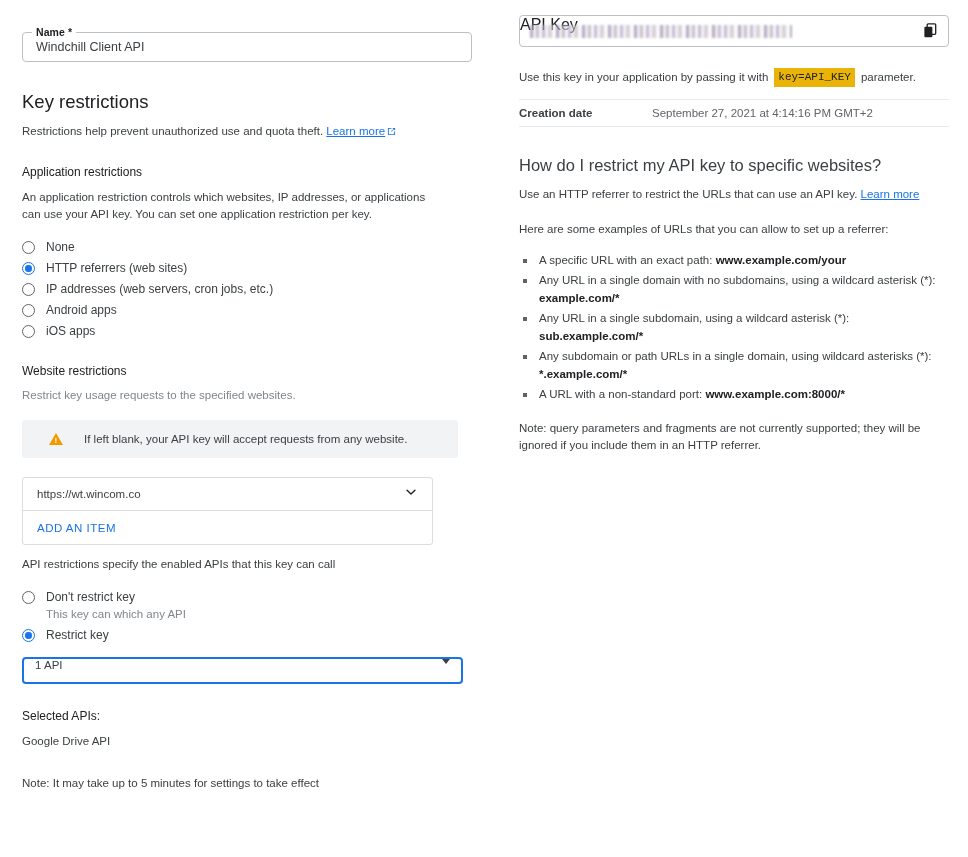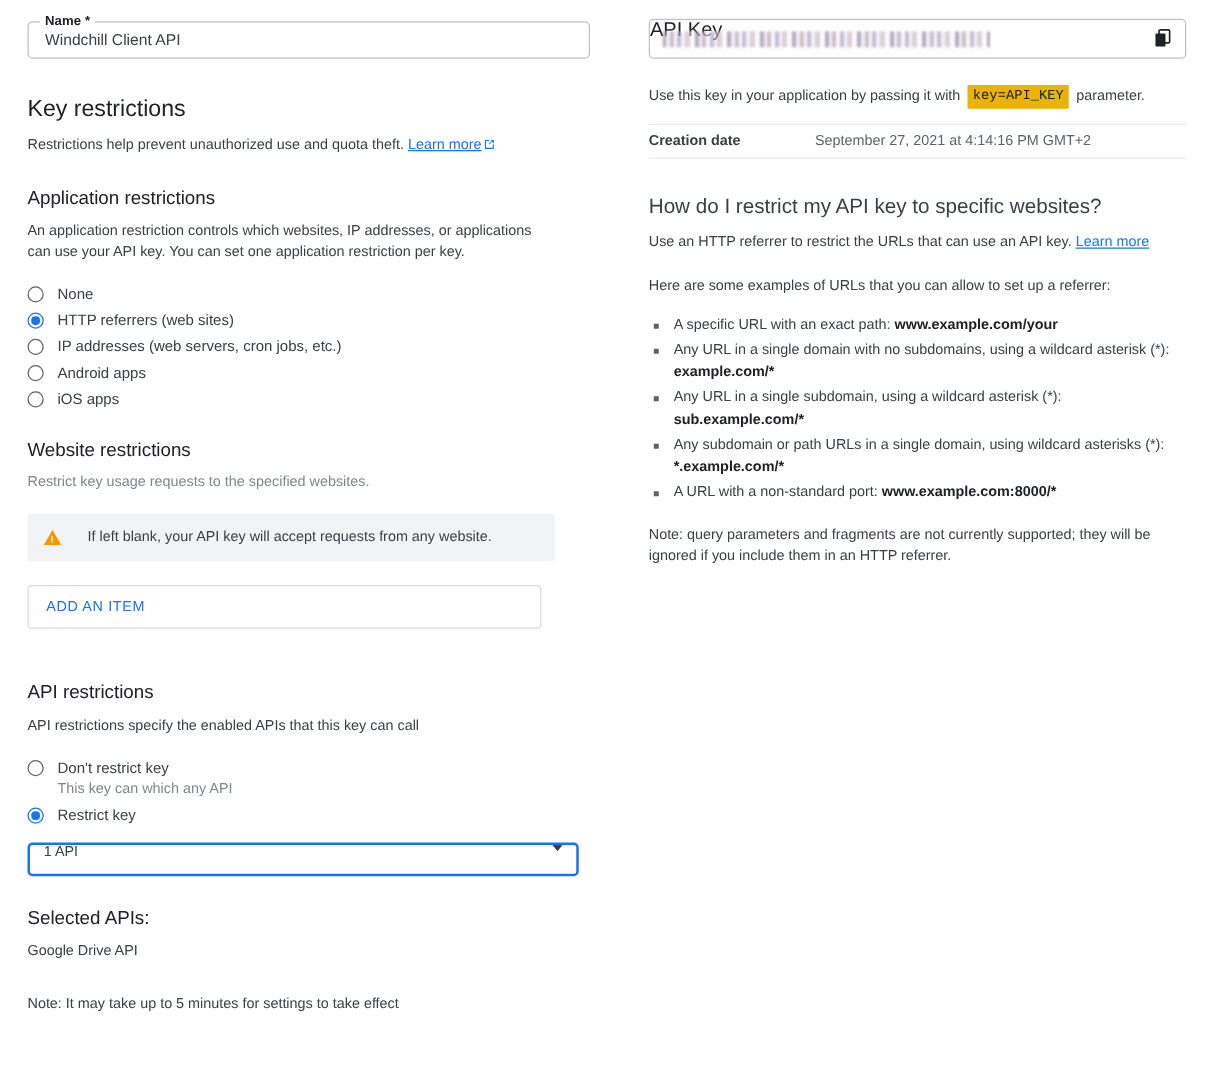--- a/index.html
+++ b/index.html
@@ -16,21 +16,21 @@
     overflow: hidden;
   }
   .page {
     position: relative;
     width: 968px;
     height: 857px;
   }
   .col-left {
     position: absolute;
     left: 22px;
-    top: 0;
+    top: 15px;
     width: 450px;
   }
   .col-right {
     position: absolute;
     left: 519px;
     top: 0;
     width: 430px;
   }
 
   
@@ -67,21 +67,21 @@
 
   
   h2.section-title {
     font-size: 18.5px;
     font-weight: normal;
     color: #202124;
     margin: 0;
     letter-spacing: 0;
   }
   h3.sub-title {
-    font-size: 15px;
+    font-size: 12px;
     font-weight: normal;
     color: #202124;
     margin: 0;
     letter-spacing: 0;
   }
   .body-text {
     font-size: 11.5px;
     color: #3c4043;
     line-height: 17px;
     margin: 0;
@@ -146,21 +146,21 @@
     margin-top: 1px;
   }
 
   
   .warn-banner {
     background: #f1f3f4;
     border-radius: 3px;
     height: 38px;
     display: flex;
     align-items: center;
-    padding-left: 13px;
+    padding-left: 27px;
   }
   .warn-tri {
     width: 0;
     height: 0;
     border-left: 7px solid transparent;
     border-right: 7px solid transparent;
     border-bottom: 12px solid #f29900;
     position: relative;
     flex: 0 0 auto;
   }
@@ -373,26 +373,31 @@
 
     <h3 class="sub-title" style="margin-top:25px;">Website restrictions</h3>
     <p class="body-text muted" style="margin-top:9px;">Restrict key usage requests to the specified websites.</p>
 
     <div class="warn-banner" style="margin-top:16px; width:409px;">
       <span class="warn-tri"></span>
       <span class="warn-text">If left blank, your API key will accept requests from any website.</span>
     </div>
 
     <div class="list-box" style="margin-top:19px; width:409px;">
+      <div class="row divider">
+        <span class="list-row-value">https://wt.wincom.co</span>
+        <span><svg width="14" height="14" viewBox="0 0 16 16">
+              <path d="M3.5 6 8 10.3 12.5 6" stroke="#202124" stroke-width="1.6" fill="none" stroke-linecap="round" stroke-linejoin="round"></path>
+            </svg></span>
+      </div>
       <div class="row">
         <span class="add-item">ADD AN ITEM</span>
       </div>
     </div>
 
-    <h3 class="sub-title" style="margin-top:42px;">API restrictions</h3>
     <p class="body-text" style="margin-top:11px;">API restrictions specify the enabled APIs that this key can call</p>
 
     <div style="margin-top:17px;">
       <div class="radio-row">
         <span class="radio"></span>
         <span>
           <span class="radio-label" style="display:block;">Don't restrict key</span>
           <span class="radio-sublabel" style="display:block;">This key can which any API</span>
         </span>
       </div>

